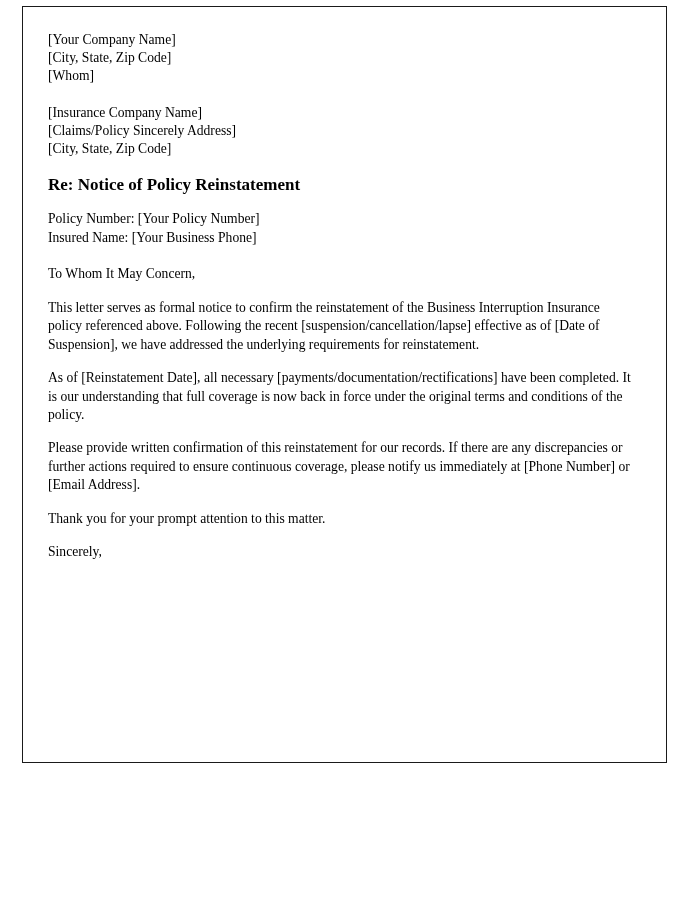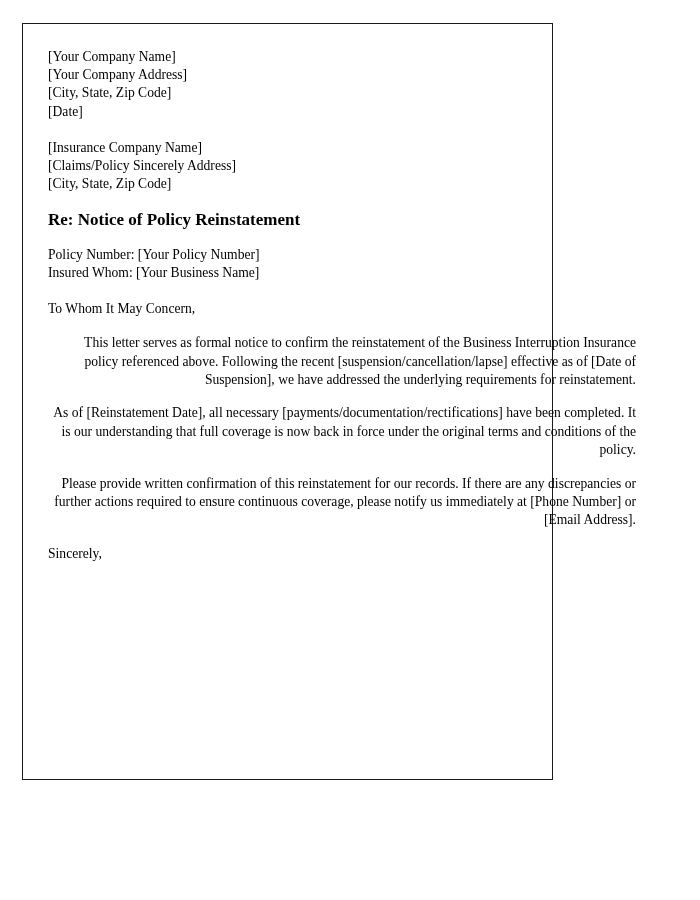--- a/index.html
+++ b/index.html
@@ -11,22 +11,22 @@
     width: 700px;
     height: 900px;
     font-family: "Liberation Serif", "DejaVu Serif", serif;
     color: #000000;
     overflow: hidden;
   }
 
   .page-frame {
     position: absolute;
     left: 22px;
-    top: 23px;
-    width: 531px;
+    top: 6px;
+    width: 645px;
     height: 757px;
     border: 1.5px solid #1a1a1a;
     box-sizing: border-box;
     background: #ffffff;
   }
 
   .letter-body {
     position: absolute;
     left: 25px;
     top: 24px;
@@ -40,21 +40,21 @@
 
   .line {
     font-size: 13.6px;
     line-height: 18.2px;
     white-space: pre-wrap;
   }
 
   .para {
     font-size: 13.6px;
     line-height: 18.4px;
-    text-align: right;
+    text-align: left;
     margin: 0 0 15px 0;
   }
 
   .subject {
     font-size: 17px;
     line-height: 18.2px;
     font-weight: bold;
     margin: 0 0 16px 0;
   }
 
@@ -65,41 +65,41 @@
   }
 </style>
 </head>
 <body>
 
 <div class="page-frame">
   <div class="letter-body">
 
     <div class="block">
       <div class="line">[Your Company Name]</div>
-      <div class="line">[Your Company Address]</div>
       <div class="line">[City, State, Zip Code]</div>
-      <div class="line">[Date]</div>
+      <div class="line">[Whom]</div>
     </div>
 
     <div class="block">
       <div class="line">[Insurance Company Name]</div>
       <div class="line">[Claims/Policy Sincerely Address]</div>
       <div class="line">[City, State, Zip Code]</div>
     </div>
 
     <div class="subject">Re: Notice of Policy Reinstatement</div>
 
     <div class="block">
       <div class="line">Policy Number: [Your Policy Number]</div>
-      <div class="line">Insured Whom: [Your Business Name]</div>
+      <div class="line">Insured Name: [Your Business Phone]</div>
     </div>
 
     <div class="salutation">To Whom It May Concern,</div>
 
     <p class="para">This letter serves as formal notice to confirm the reinstatement of the Business Interruption Insurance policy referenced above. Following the recent [suspension/cancellation/lapse] effective as of [Date of Suspension], we have addressed the underlying requirements for reinstatement.</p>
     <p class="para">As of [Reinstatement Date], all necessary [payments/documentation/rectifications] have been completed. It is our understanding that full coverage is now back in force under the original terms and conditions of the policy.</p>
     <p class="para">Please provide written confirmation of this reinstatement for our records. If there are any discrepancies or further actions required to ensure continuous coverage, please notify us immediately at [Phone Number] or [Email Address].</p>
+    <p class="para">Thank you for your prompt attention to this matter.</p>
 
     <div class="salutation">Sincerely,</div>
 
 
   </div>
 </div>
 
 </body></html>

